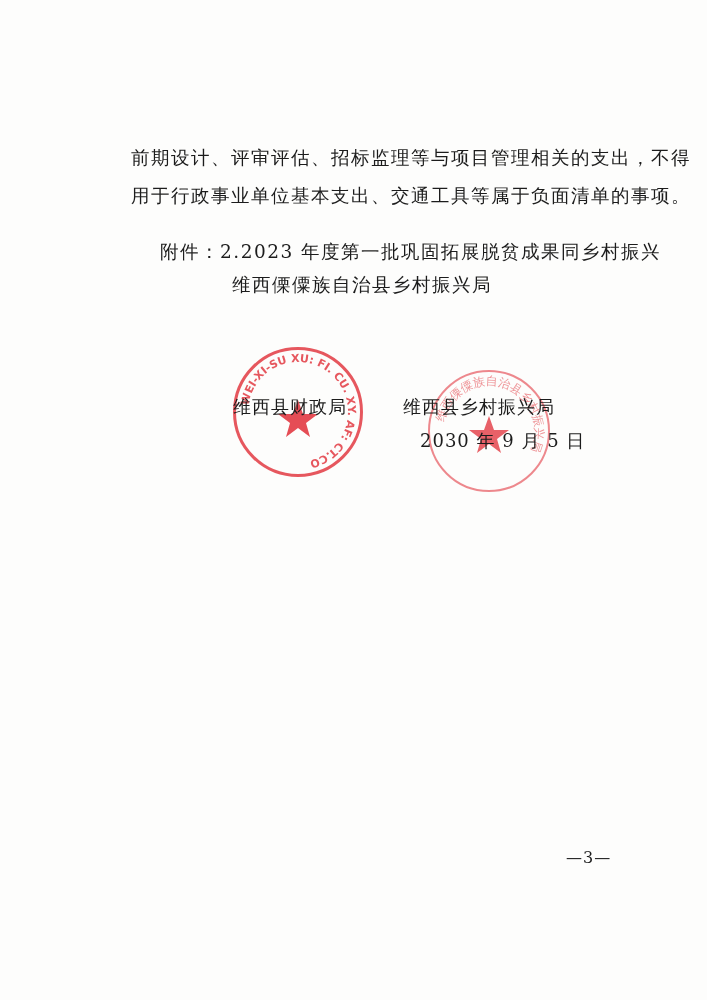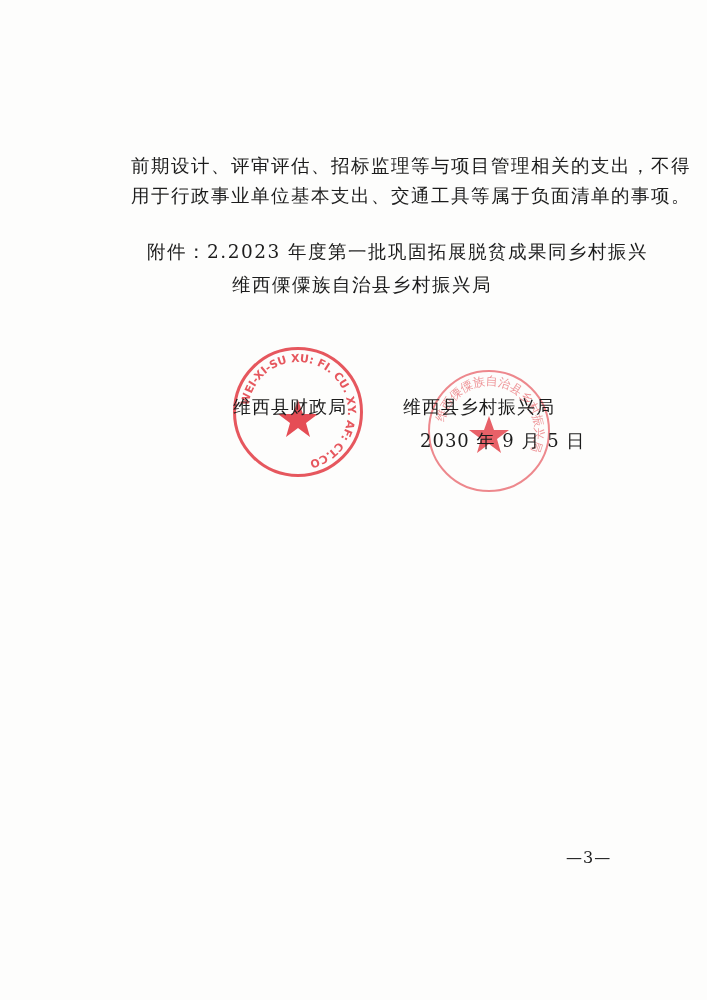--- a/index.html
+++ b/index.html
@@ -19,24 +19,24 @@
     }
     .stamp .inner {
       position: absolute; left: 0; top: 0; width: 100%; height: 100%;
     }
     .sig { position: absolute; white-space: nowrap; font-size: 18px; letter-spacing: 1px; z-index: 2; }
     .pageno { position: absolute; font-size: 16px; letter-spacing: 1px; }
   </style>
 </head>
 <body>
 
-<div class="line" style="left:131px; top:153px;">前期设计、评审评估、招标监理等与项目管理相关的支出，不得</div>
+<div class="line" style="left:131px; top:145px;">前期设计、评审评估、招标监理等与项目管理相关的支出，不得</div>
 <div class="line" style="left:131px; top:183px;text-align:right;">用于行政事业单位基本支出、交通工具等属于负面清单的事项。</div>
 
-<div class="line" style="left:147px; top:239px;text-align:center;">附件：2.2023 年度第一批巩固拓展脱贫成果同乡村振兴</div>
+<div class="line" style="left:160px; top:239px;text-align:center;">附件：2.2023 年度第一批巩固拓展脱贫成果同乡村振兴</div>
 <div class="line" style="left:232px; top:272px;">维西傈僳族自治县乡村振兴局</div>
 
 <div class="stamp" style="left:233px; top:347px; width:124px; height:124px;">
   <svg class="inner" viewBox="0 0 124 124">
     <defs>
         <path id="ringL" d="M62,62 m-50,0 a50,50 0 1,1 100,0 a50,50 0 1,1 -100,0"></path>
       </defs>
     <text font-size="11" fill="rgba(226,58,66,0.85)" font-family="DejaVu Sans, sans-serif" font-weight="bold">
       <textPath href="#ringL" startOffset="2%">WEI-XI-SU XU: FI. CU. XY. AF: CT.CO</textPath>
     </text>

